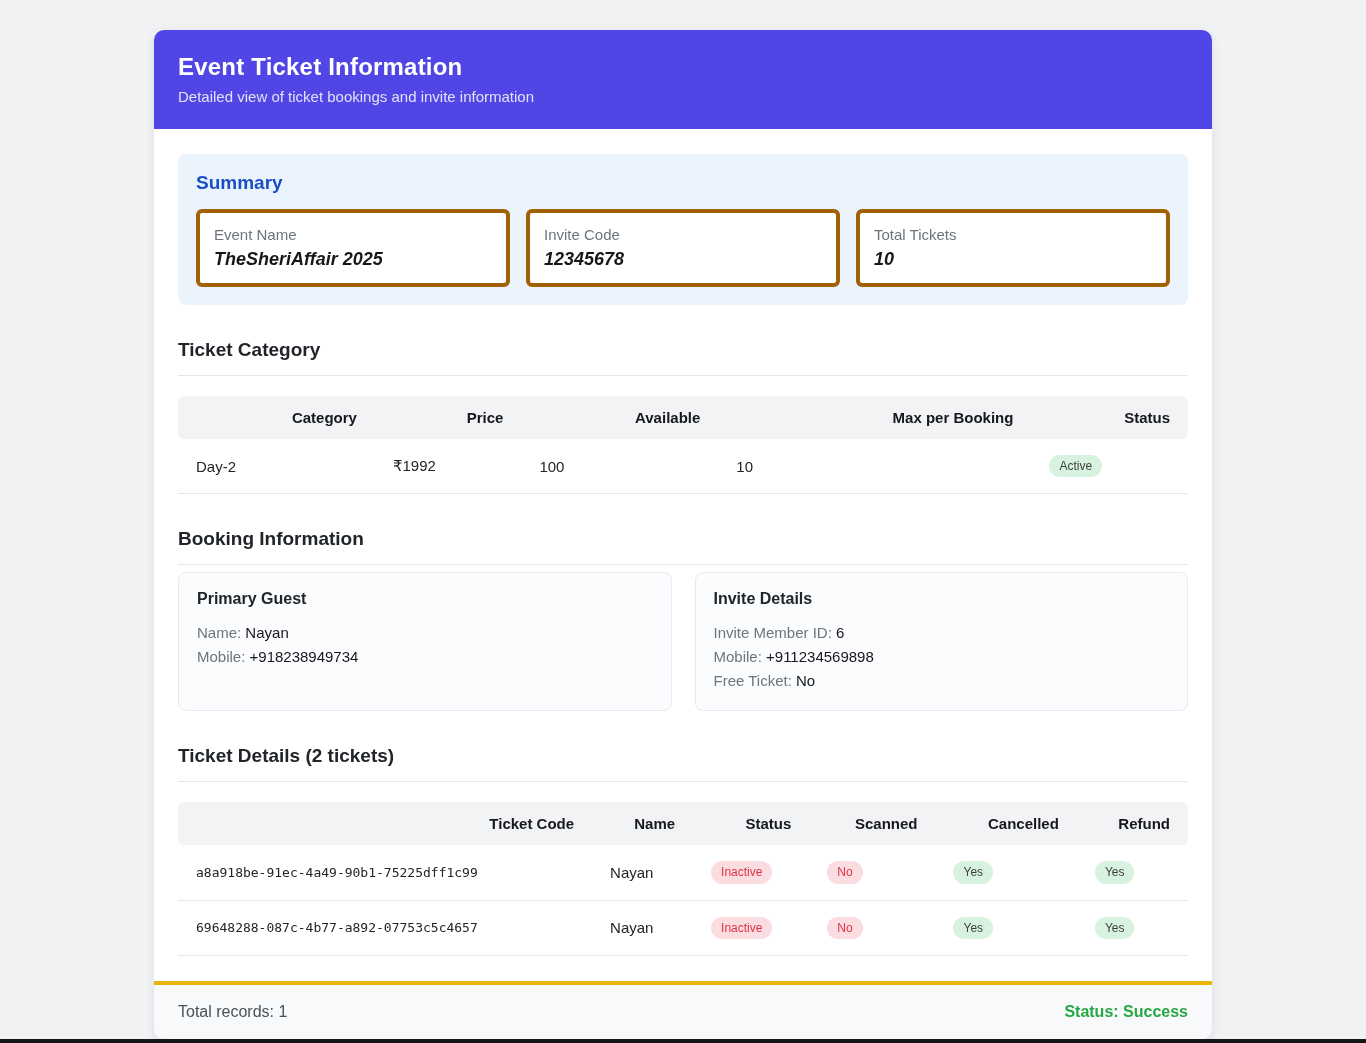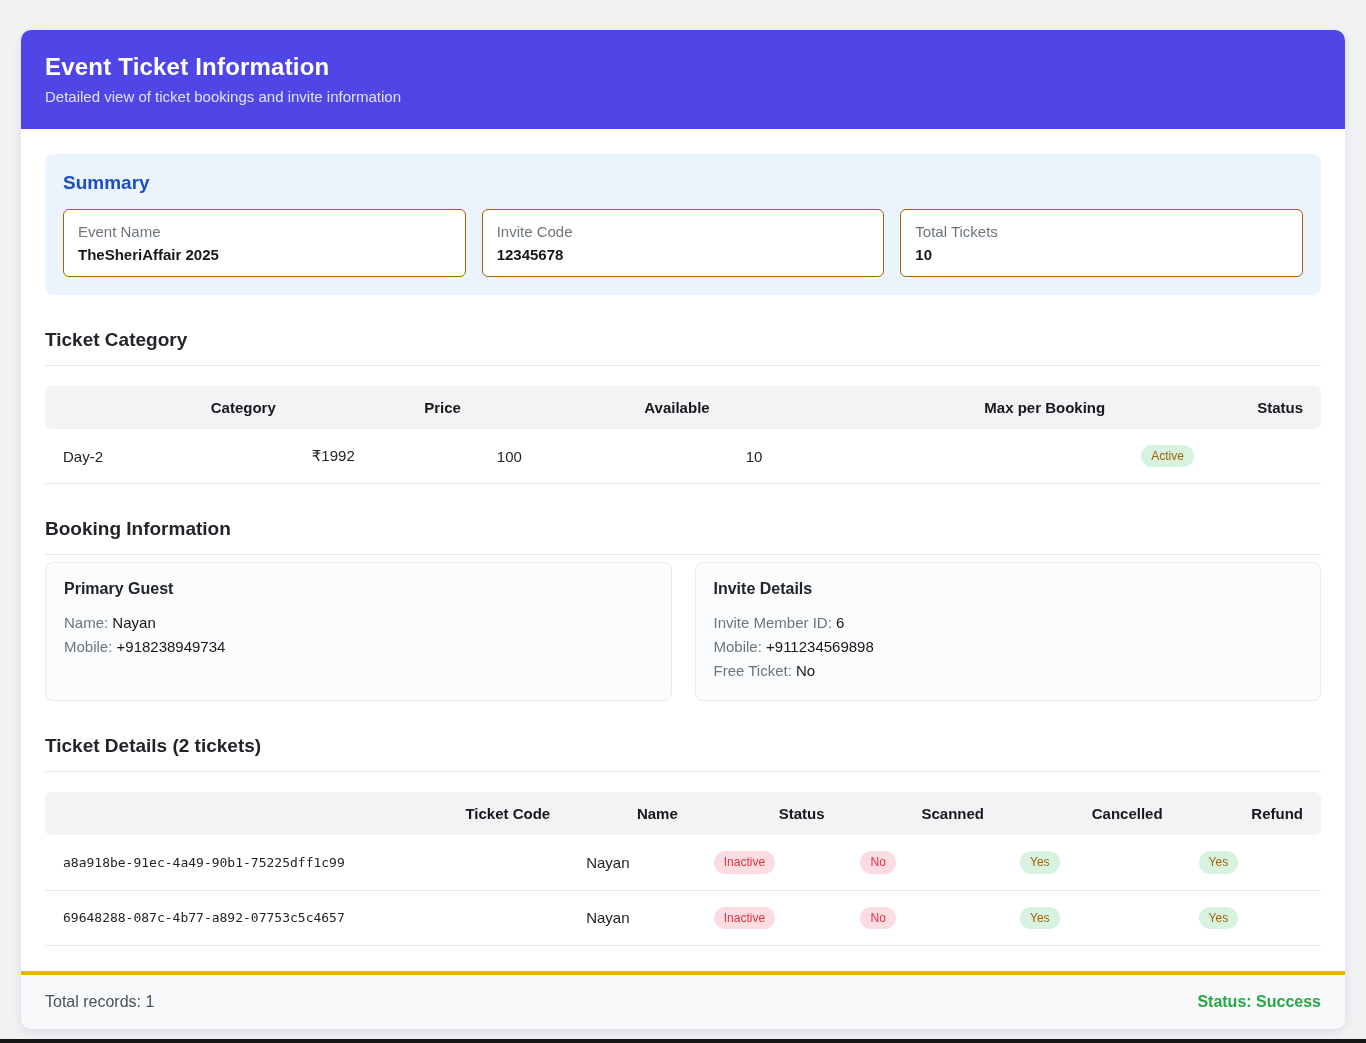--- a/index.html
+++ b/index.html
@@ -9,21 +9,21 @@
     font-family: "Liberation Sans", "DejaVu Sans", sans-serif;
     color: #212529;
     overflow: hidden;
     position: relative;
   }
   .screen-bottom-edge {
     position: absolute; left: 0; bottom: 0; width: 100%; height: 4px;
     background: #161616;
   }
   .page-card {
-    width: 1324px;
+    width: 1058px;
     margin: 30px auto 0;
     background: #ffffff;
     border-radius: 10px;
     box-shadow: 0 3px 10px rgba(20,30,60,0.10);
   }
   
   .card-header {
     background: #4f46e5;
     border-radius: 10px 10px 0 0;
     padding: 23px 24px 24px;
@@ -53,35 +53,36 @@
     font-weight: 700;
     margin-bottom: 15px;
   }
   .summary-cards {
     display: grid;
     grid-template-columns: 1fr 1fr 1fr;
     gap: 16px;
   }
   .summary-card {
     background: #ffffff;
-    border: 1px solid #a16207;
+    border: 4px solid #a16207;
     border-radius: 6px;
     padding: 13px 14px;
   }
   .summary-card .label {
     color: #6c757d;
     font-size: 15px;
     display: block;
     margin-bottom: 6px;
   }
   .summary-card .value {
     color: #16181b;
-    font-size: 15px;
+    font-size: 18px;
     font-weight: 700;
     display: block;
+    font-style: italic;
   }
   
   .section-heading {
     font-size: 19px;
     font-weight: 700;
     color: #212529;
     margin-top: 34px;
     padding-bottom: 14px;
     border-bottom: 1px solid #e3e6ea;
   }
@@ -108,21 +109,21 @@
     font-size: 13px;
   }
   
   .badge {
     display: inline-block;
     font-size: 12px;
     padding: 4px 10px;
     border-radius: 999px;
     line-height: 1.2;
   }
-  .badge-green { background: #d7f3e0; color: #a16207; }
+  .badge-green { background: #d7f3e0; color: #404040; }
   .badge-red   { background: #fbdce1; color: #dc3545; }
   
   .booking-cards {
     display: grid;
     grid-template-columns: 1fr 1fr;
     gap: 23px;
     margin-top: 7px;
   }
   .info-card {
     background: #fbfcfd;

